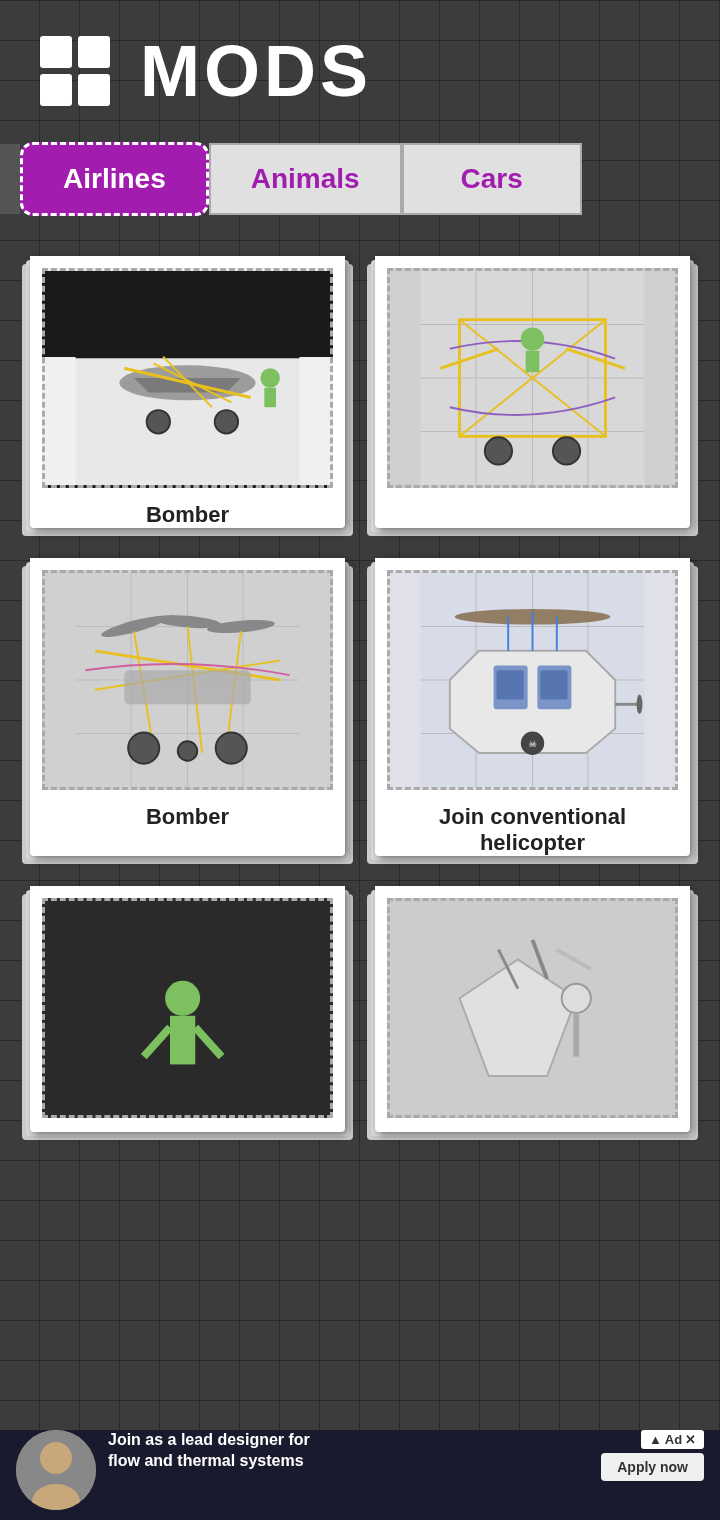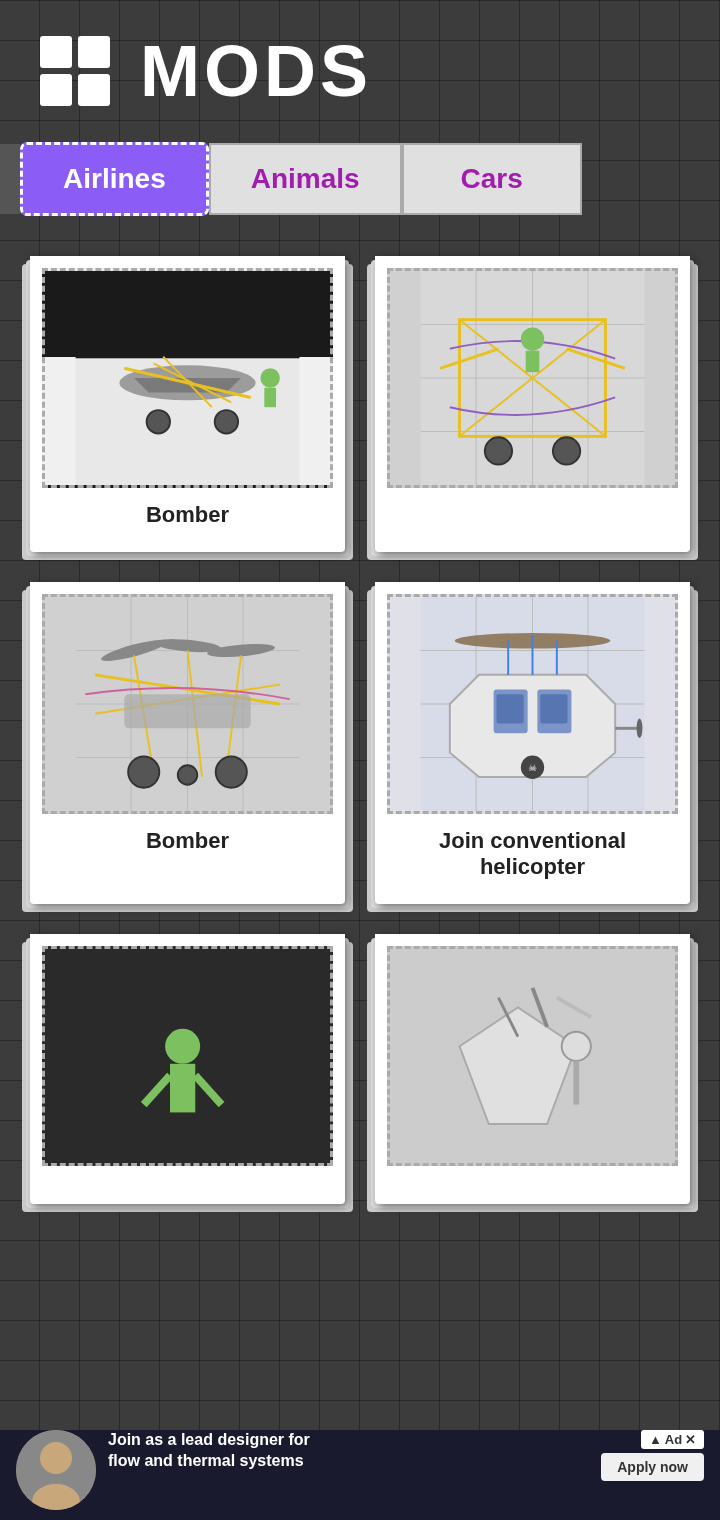--- a/index.html
+++ b/index.html
@@ -71,24 +71,24 @@
       cursor: pointer;
       white-space: nowrap;
       border: 2px solid #aaa;
       background: #e0e0e0;
       color: #a21caf;
       min-width: 180px;
       text-align: center;
     }
 
     .tab.active {
-      background: #8b5cf6;
+      background: #a21caf;
       color: white;
       border: 3px dashed #fff;
-      border-radius: 7px;
+      border-radius: 13px;
     }
 
     .tab-spacer-left {
       width: 20px;
       background: #555;
       height: 70px;
     }
 
     
     .mods-grid {
@@ -180,21 +180,21 @@
     .mod-svg {
       width: 100%;
       height: 100%;
     }
 
     .mod-title {
       text-align: center;
       font-size: 22px;
       font-weight: bold;
       color: #222;
-      padding: 14px 10px 24px 10px;
+      padding: 14px 10px 0 10px;
       border-radius: 19px;
     }
 
     
     .ad-banner {
       position: fixed;
       bottom: 0;
       left: 0;
       width: 720px;
       height: 90px;

